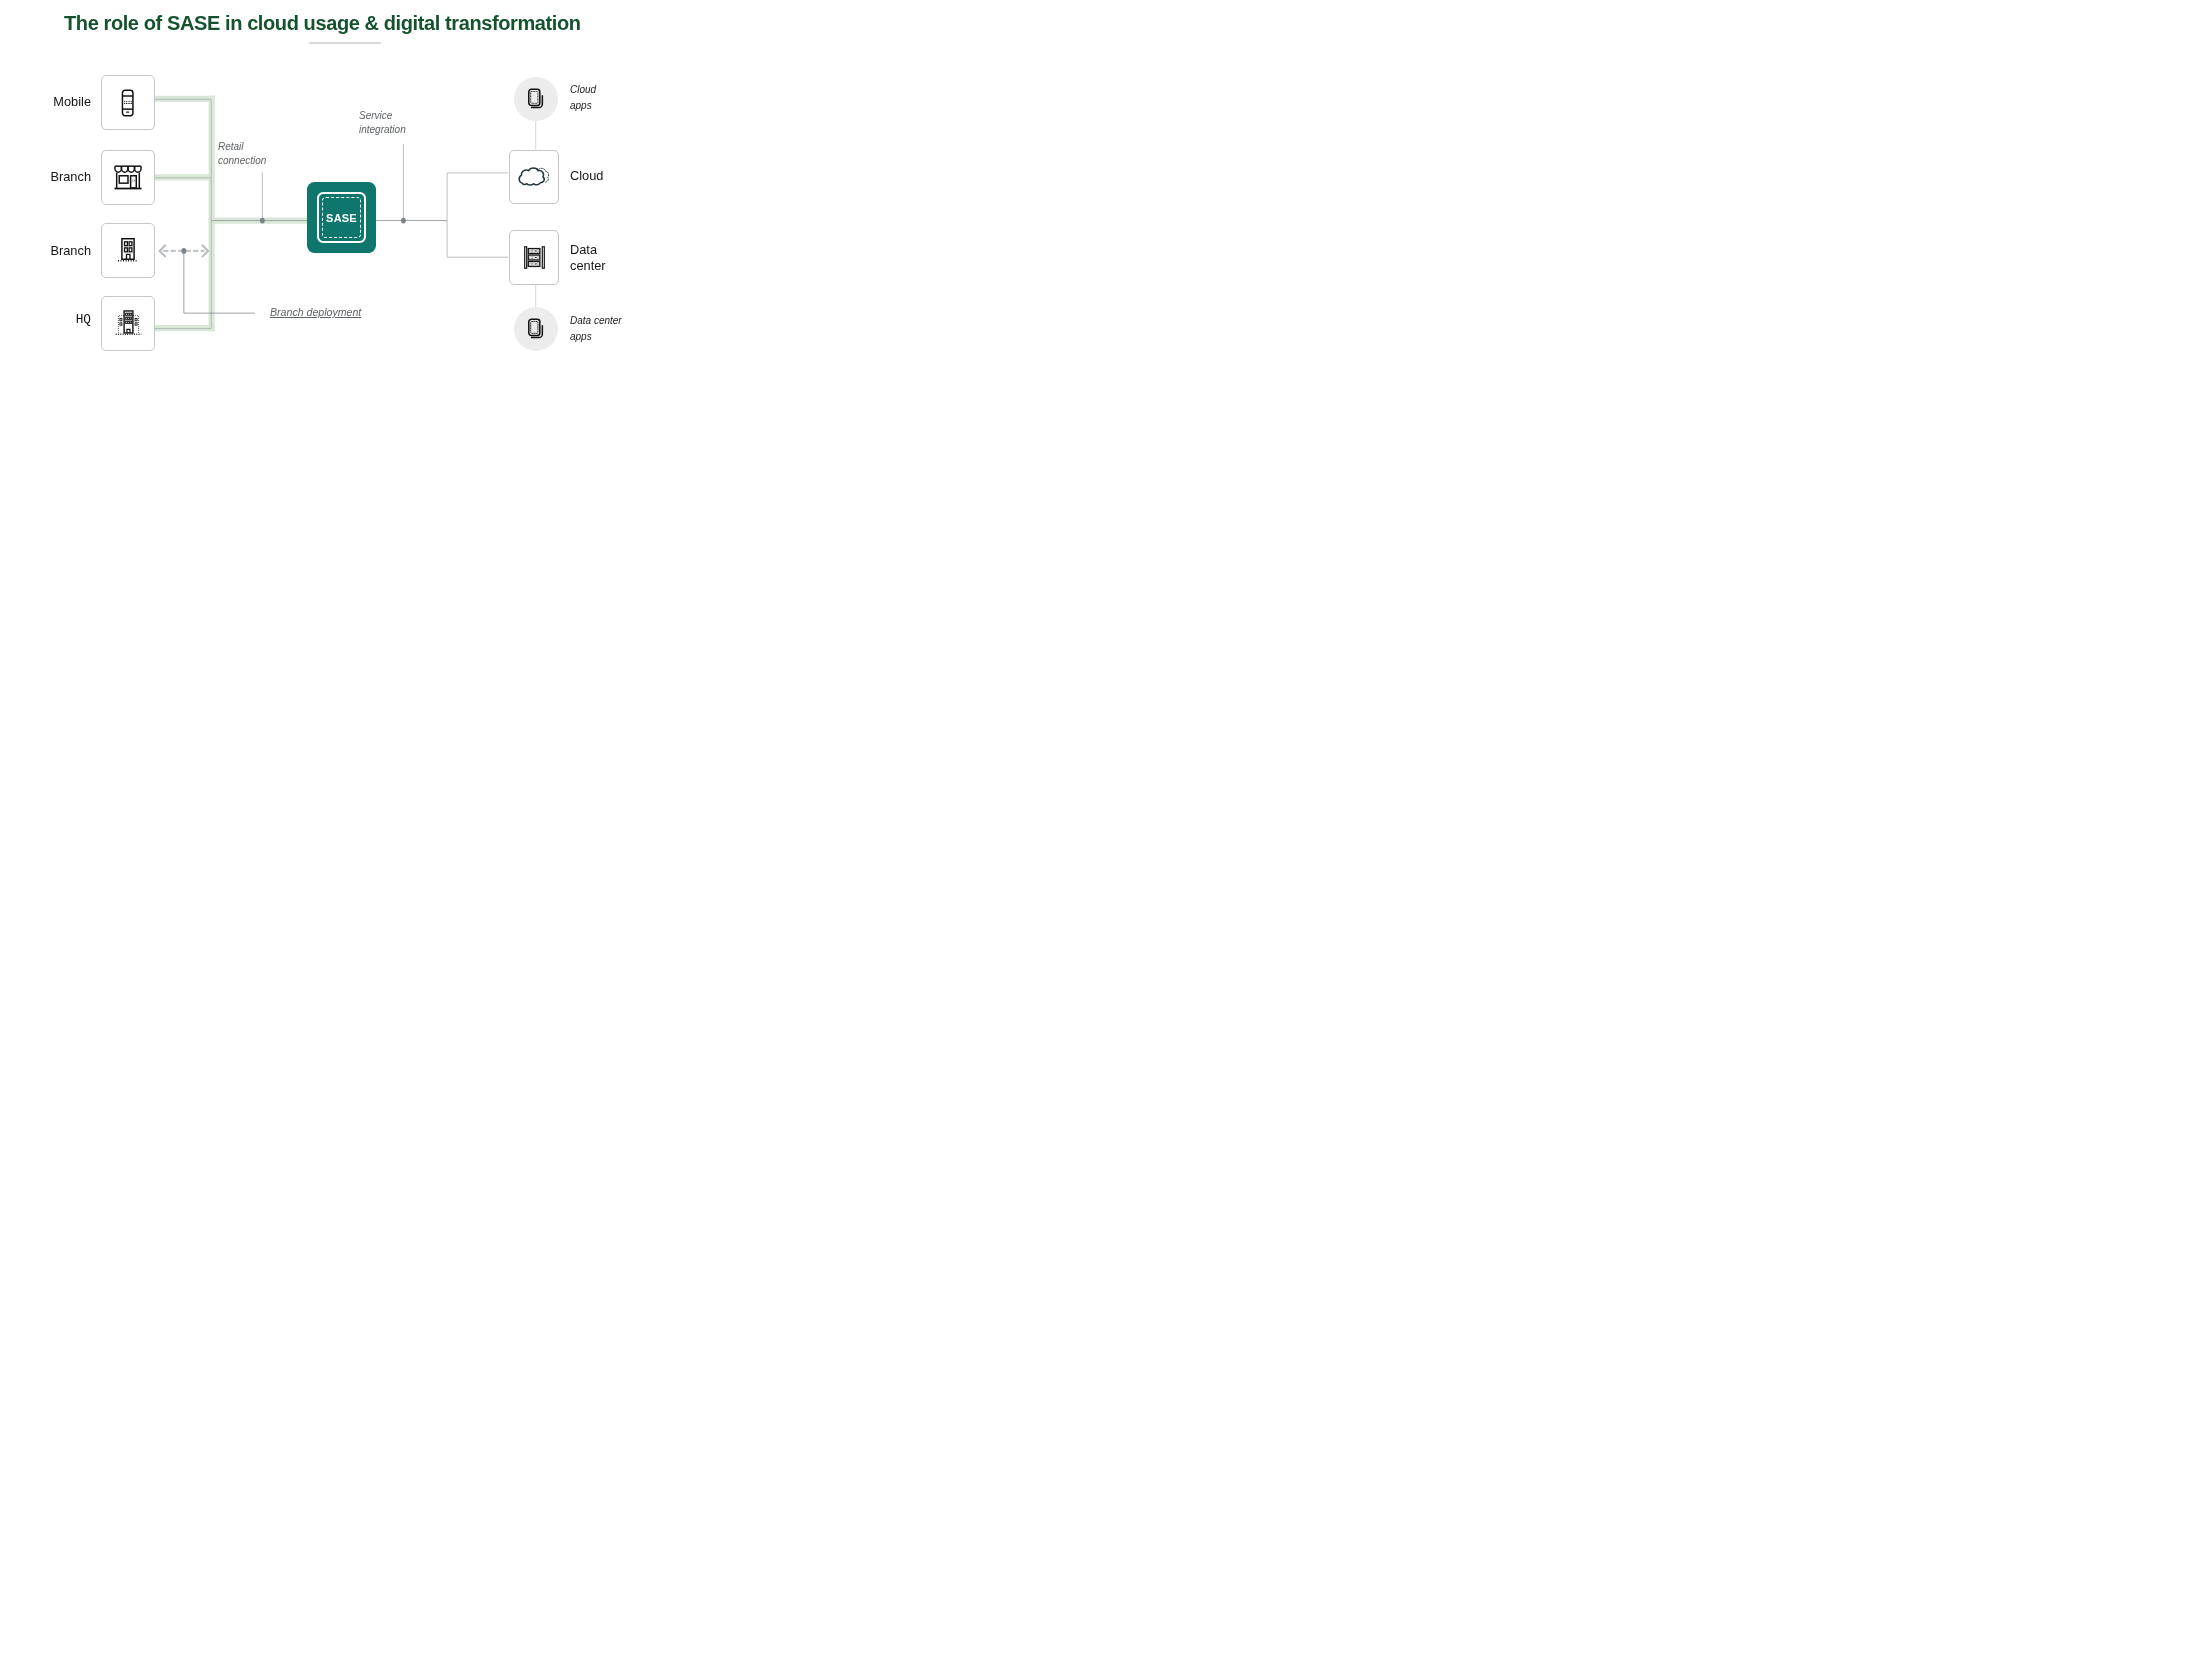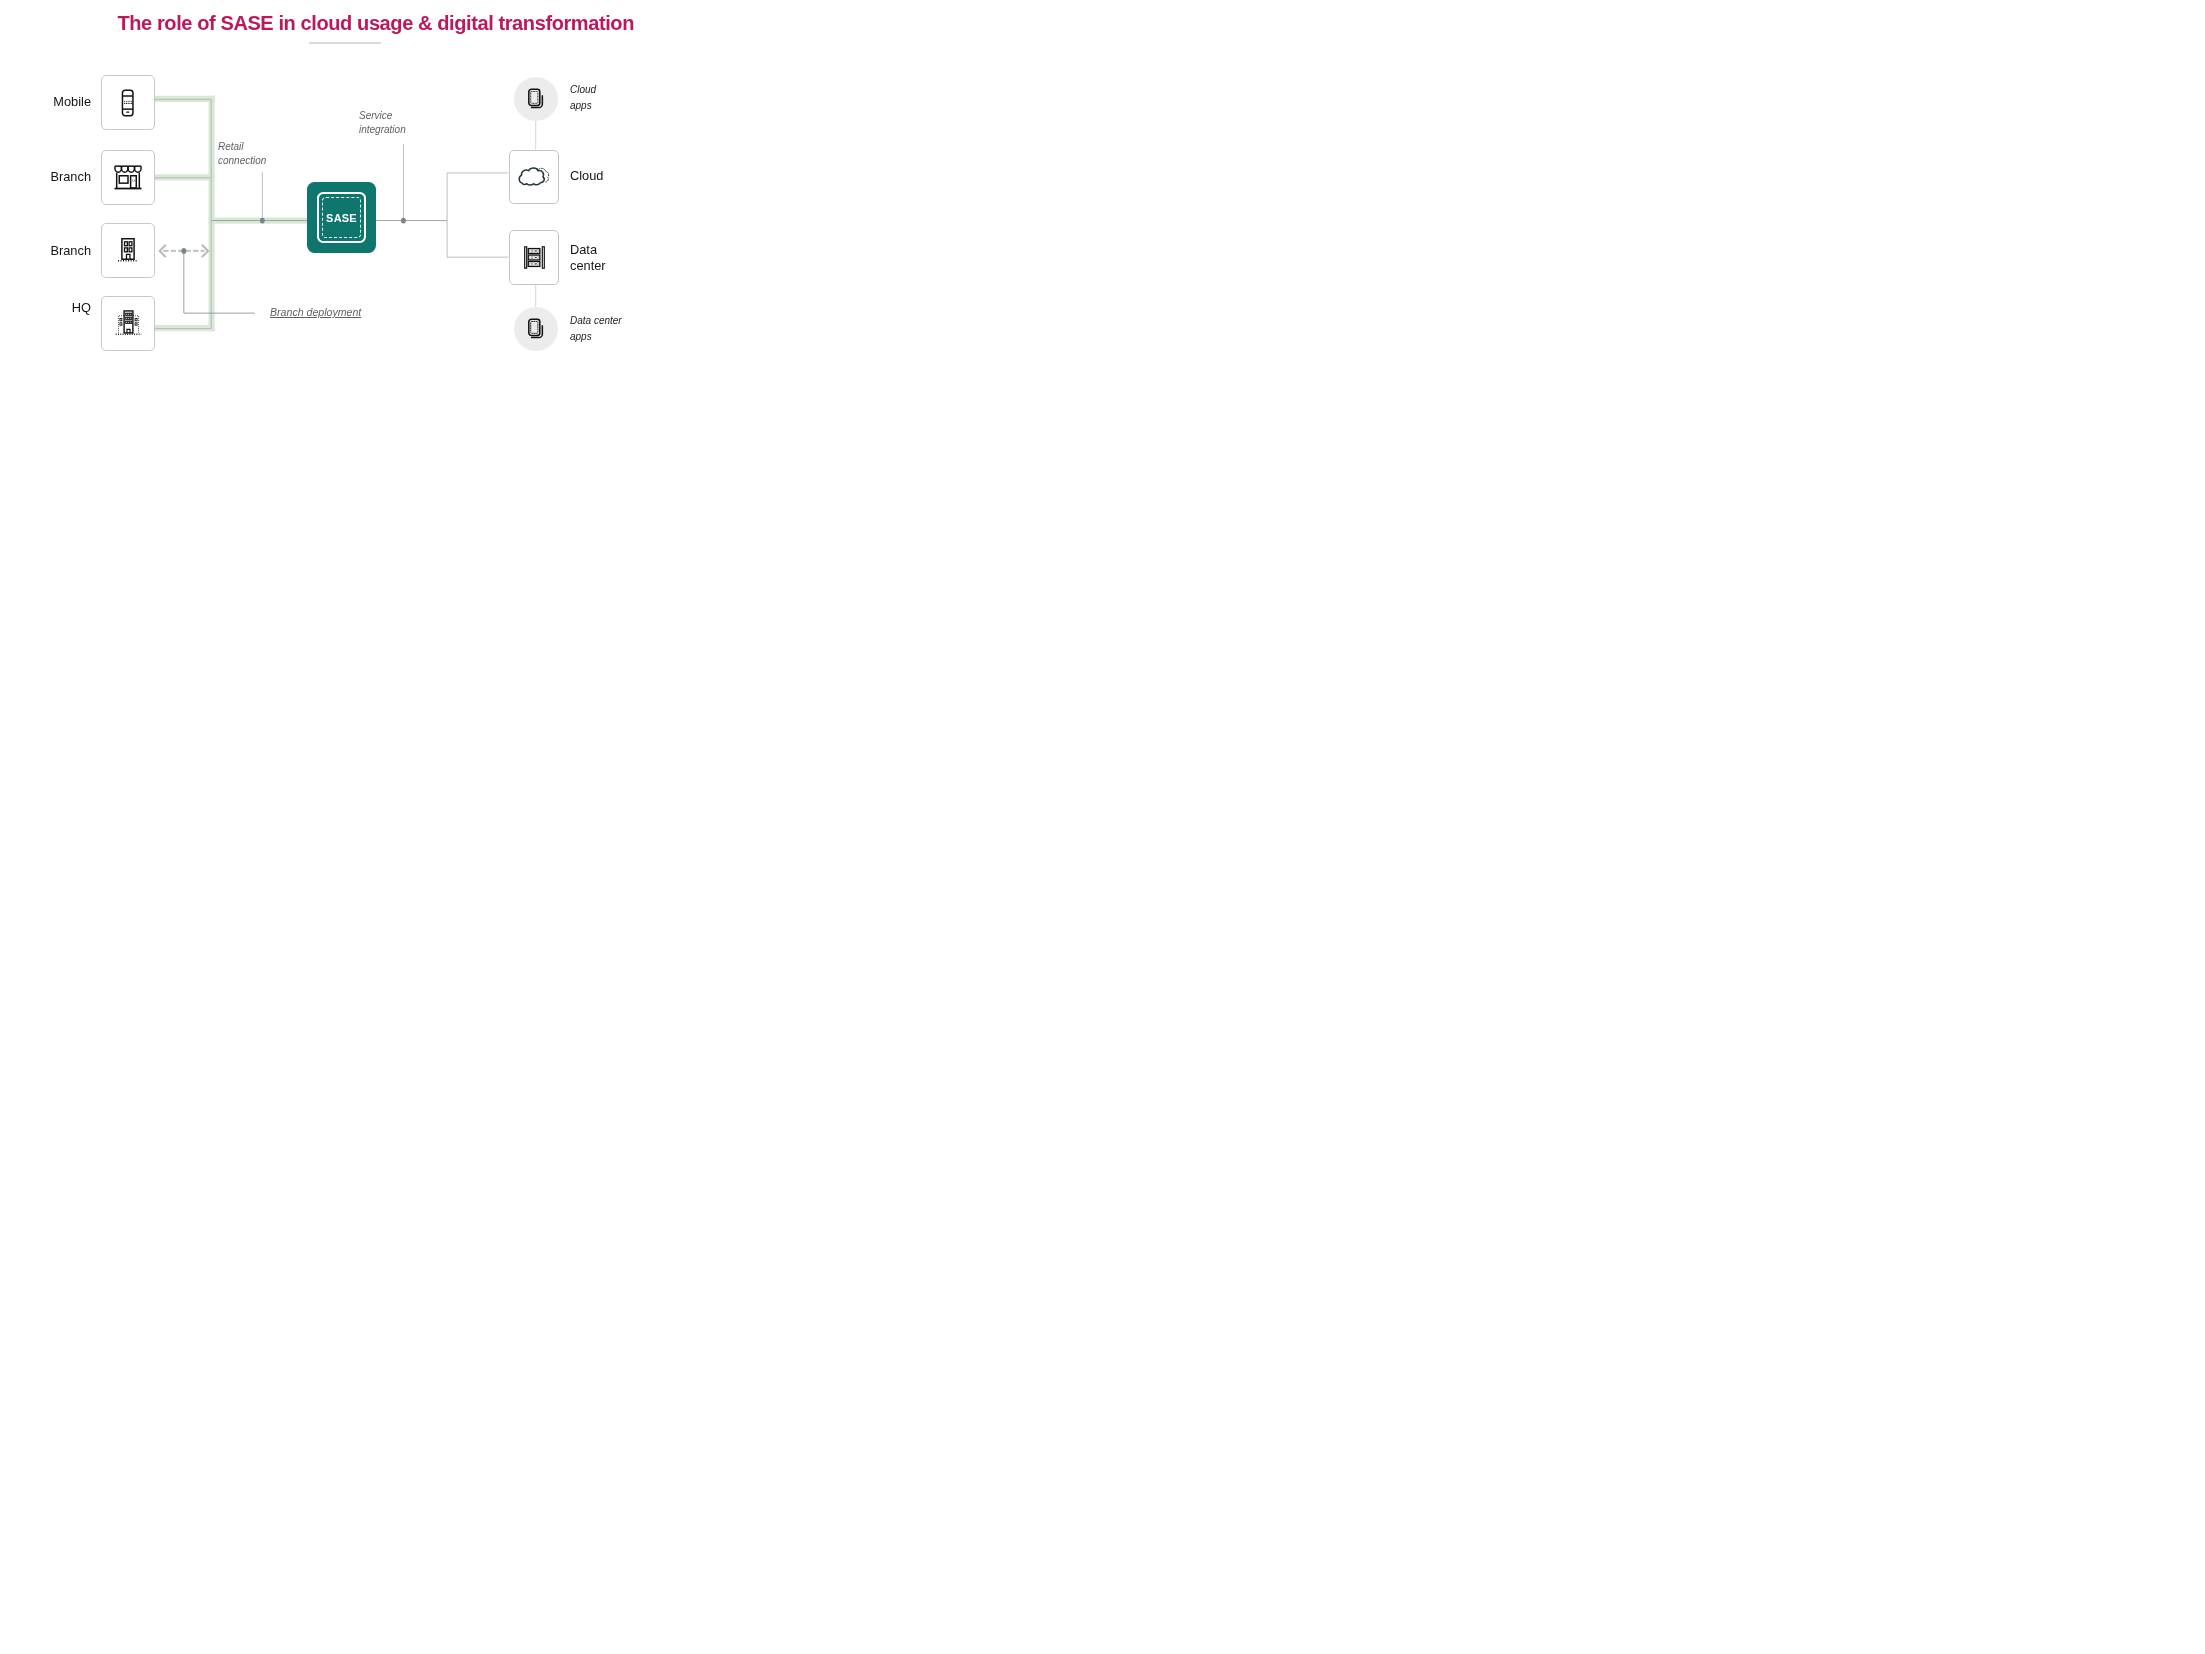--- a/index.html
+++ b/index.html
@@ -2,23 +2,23 @@
 <html style="font-size:7px"><head>
 <meta charset="utf-8">
 <style>
   html,body{margin:0;padding:0;background:#ffffff;}
   body{font-family:"Liberation Sans","DejaVu Sans",sans-serif;overflow:hidden;}
   .canvas{position:relative;width:679px;height:382px;background:#ffffff;overflow:hidden;}
 
   .connector-layer{position:absolute;left:0;top:0;z-index:0;}
 
   .page-title{
-    position:absolute;left:39px;top:11.5px;width:595px;margin:0;
-    text-align:right;font-size:20px;font-weight:700;letter-spacing:-0.4px;
-    color:#be185d;z-index:2;
+    position:absolute;left:64px;top:11.5px;width:595px;margin:0;
+    text-align:left;font-size:20px;font-weight:700;letter-spacing:-0.4px;
+    color:#14532d;z-index:2;
   }
   .title-underline{
     position:absolute;left:309px;top:42px;width:72px;height:2.2px;
     background:#dadada;z-index:2;
   }
 
   .node-label{
     position:absolute;left:25px;width:66px;text-align:right;
     font-size:12.8px;color:#151515;line-height:16px;z-index:2;
   }
@@ -105,21 +105,21 @@
     <ellipse cx="915" cy="500" rx="5.5" ry="6.5" fill="#7b838b"></ellipse>
     <ellipse cx="417" cy="569" rx="5.5" ry="6.5" fill="#7b838b"></ellipse>
   </svg>
 
   <h1 class="page-title">The role of SASE in cloud usage &amp; digital transformation</h1>
   <div class="title-underline"></div>
 
   <div class="node-label" style="top:94px;">Mobile</div>
   <div class="node-label" style="top:169px;">Branch</div>
   <div class="node-label" style="top:243px;">Branch</div>
-  <div class="node-label" style="top:300px;">HQ</div>
+  <div class="node-label" style="top:312px;font-family:Liberation Mono, monospace;">HQ</div>
 
   <div class="node-box" style="top:75px;">
     <svg width="19.4" height="28" viewBox="0 0 44 64">
       <g stroke="#111" fill="none">
         <rect x="10" y="3" width="24" height="58" rx="6" stroke-width="3.4"></rect>
         <path d="M10 16 H34" stroke-width="3.4"></path>
         <path d="M10 46 H34" stroke-width="3.4"></path>
       </g>
       <g fill="#111">
         <circle cx="15" cy="28" r="1.3"></circle>

